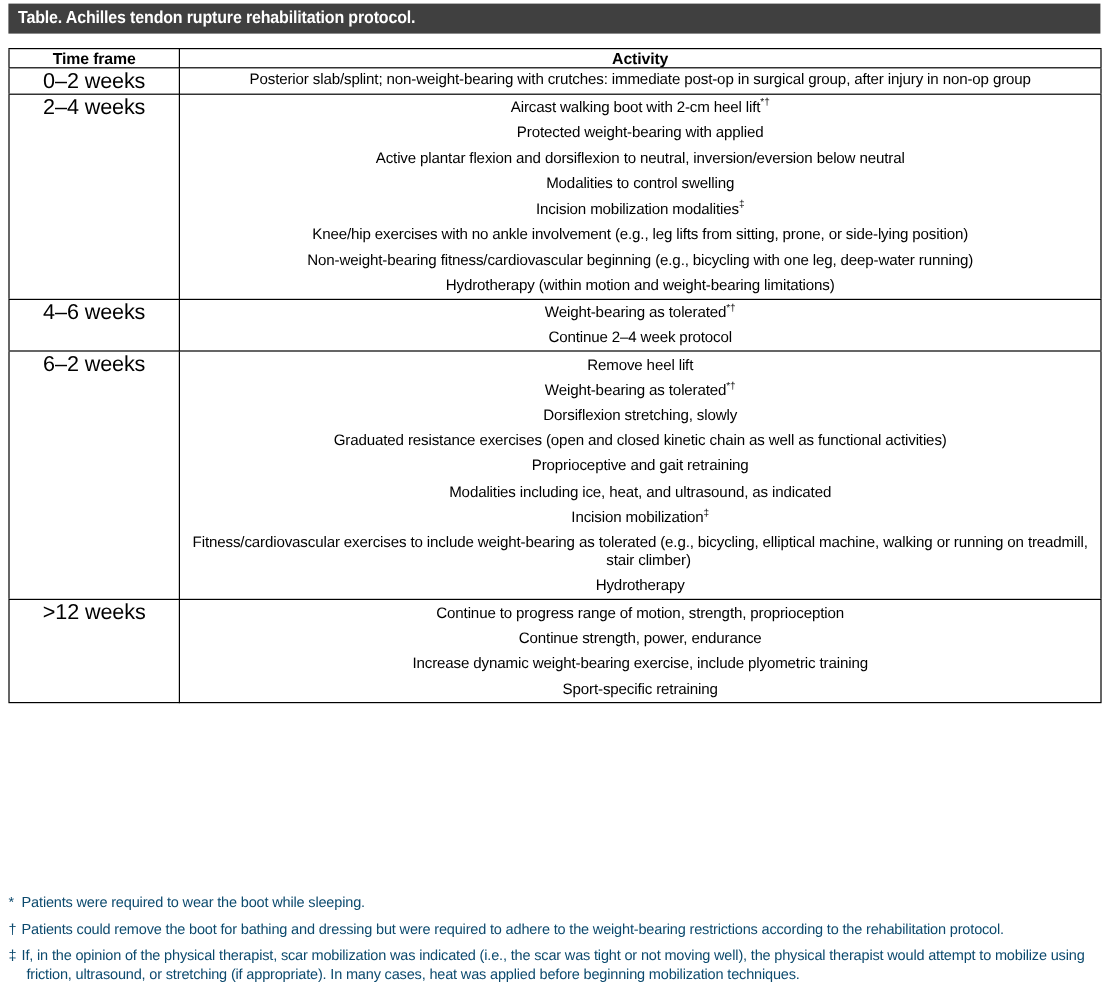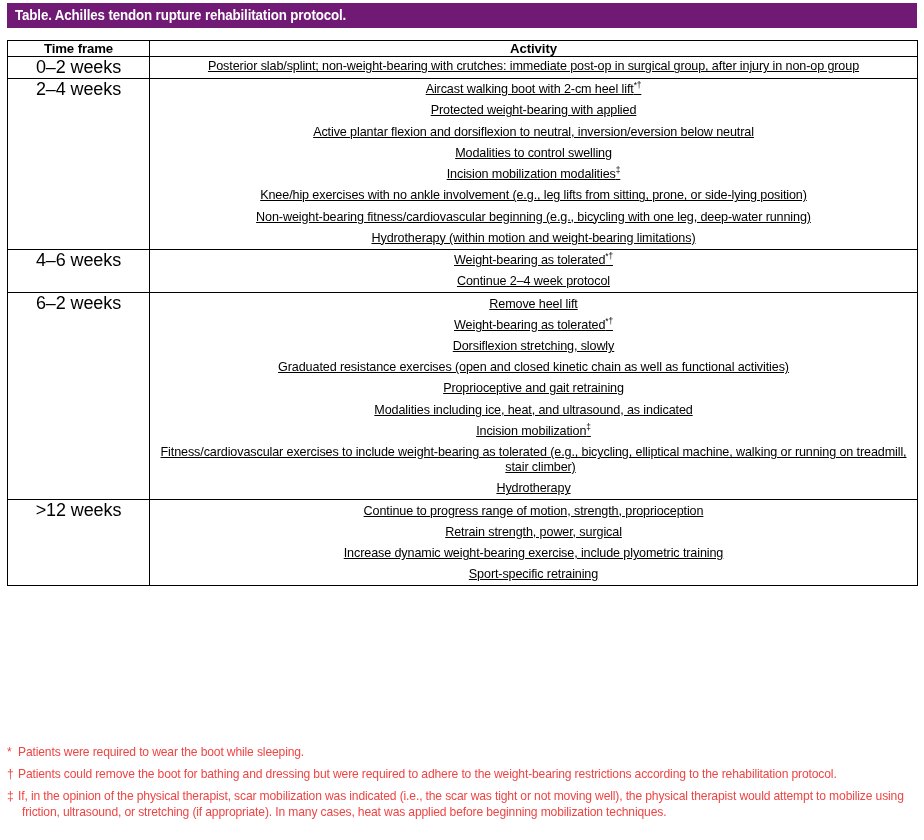--- a/index.html
+++ b/index.html
@@ -25,21 +25,21 @@
     box-sizing: border-box;
   }
 
   
   .title-bar {
     position: absolute;
     left: 7px;
     top: 3px;
     width: 910px;
     height: 25px;
-    background: #701a75;
+    background: #404040;
     display: flex;
     align-items: center;
     box-sizing: border-box;
     padding-left: 8px;
   }
   .title-bar .title-text {
     color: #ffffff;
     font-size: 14.5px;
     font-weight: bold;
     letter-spacing: -0.15px;
@@ -103,42 +103,41 @@
     padding: 0;
     list-style: none;
   }
   .act-list li {
     font-size: 12.6px;
     letter-spacing: -0.12px;
     line-height: 1.18;
     padding: 3.2px 0 3.2px 0;
     text-indent: -14px;
     margin-left: 14px;
-    text-decoration: underline;
   }
   .act-list li.single { padding: 2.4px 0 2.6px 0; }
 
   sup.mark {
     font-size: 8.4px;
     vertical-align: super;
     line-height: 0;
   }
 
   
   .footnotes {
     position: absolute;
     left: 7px;
     top: 745px;
     width: 912px;
   }
   .footnote {
     font-size: 12.1px;
     letter-spacing: -0.14px;
     line-height: 1.26;
-    color: #ef4444;
+    color: #0c4a6e;
     padding-bottom: 7px;
     padding-left: 15px;
     text-indent: -15px;
   }
   .footnote .fn-mark {
     display: inline-block;
     width: 11px;
     text-indent: 0;
   }
 </style>
@@ -209,21 +208,21 @@
               <li>Fitness/cardiovascular exercises to include weight-bearing as tolerated (e.g., bicycling, elliptical machine, walking or running on treadmill, stair climber)</li>
               <li>Hydrotherapy</li>
             </ul>
           </td>
         </tr>
         <tr>
           <td class="time-cell">&gt;12 weeks</td>
           <td class="act-cell">
             <ul class="act-list">
               <li>Continue to progress range of motion, strength, proprioception</li>
-              <li>Retrain strength, power, surgical</li>
+              <li>Continue strength, power, endurance</li>
               <li>Increase dynamic weight-bearing exercise, include plyometric training</li>
               <li>Sport-specific retraining</li>
             </ul>
           </td>
         </tr>
       </tbody>
   </table>
 
   <div class="footnotes" id="footnotes">
       <div class="footnote"><span class="fn-mark">*</span><span>Patients were required to wear the boot while sleeping.</span></div>

